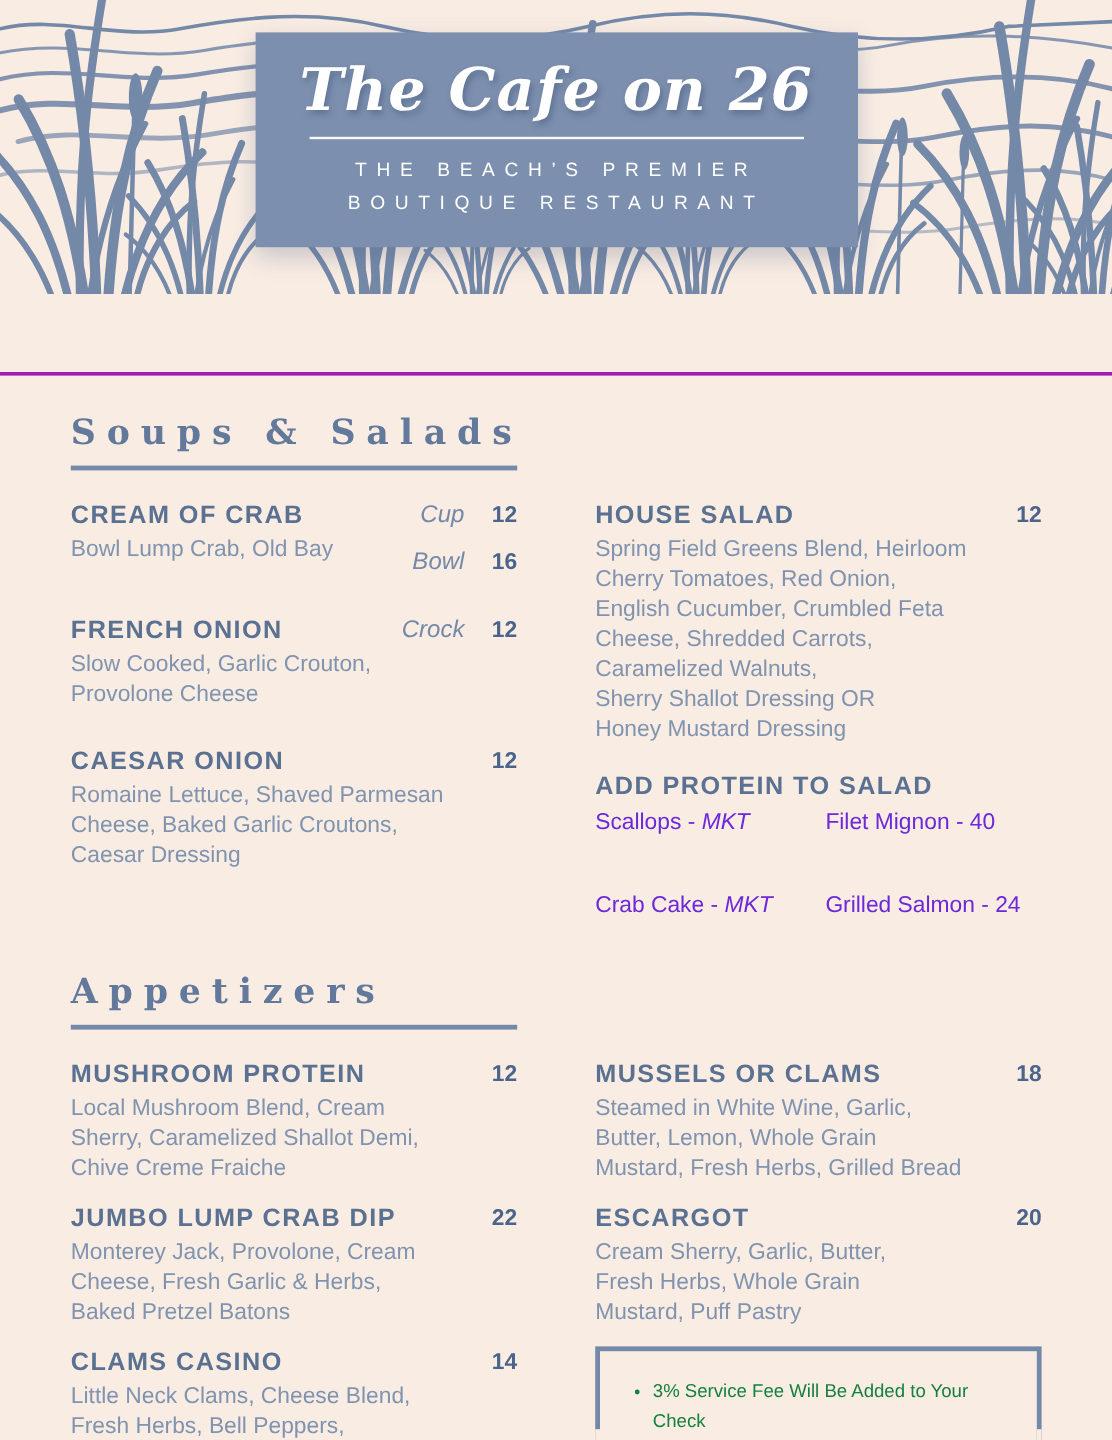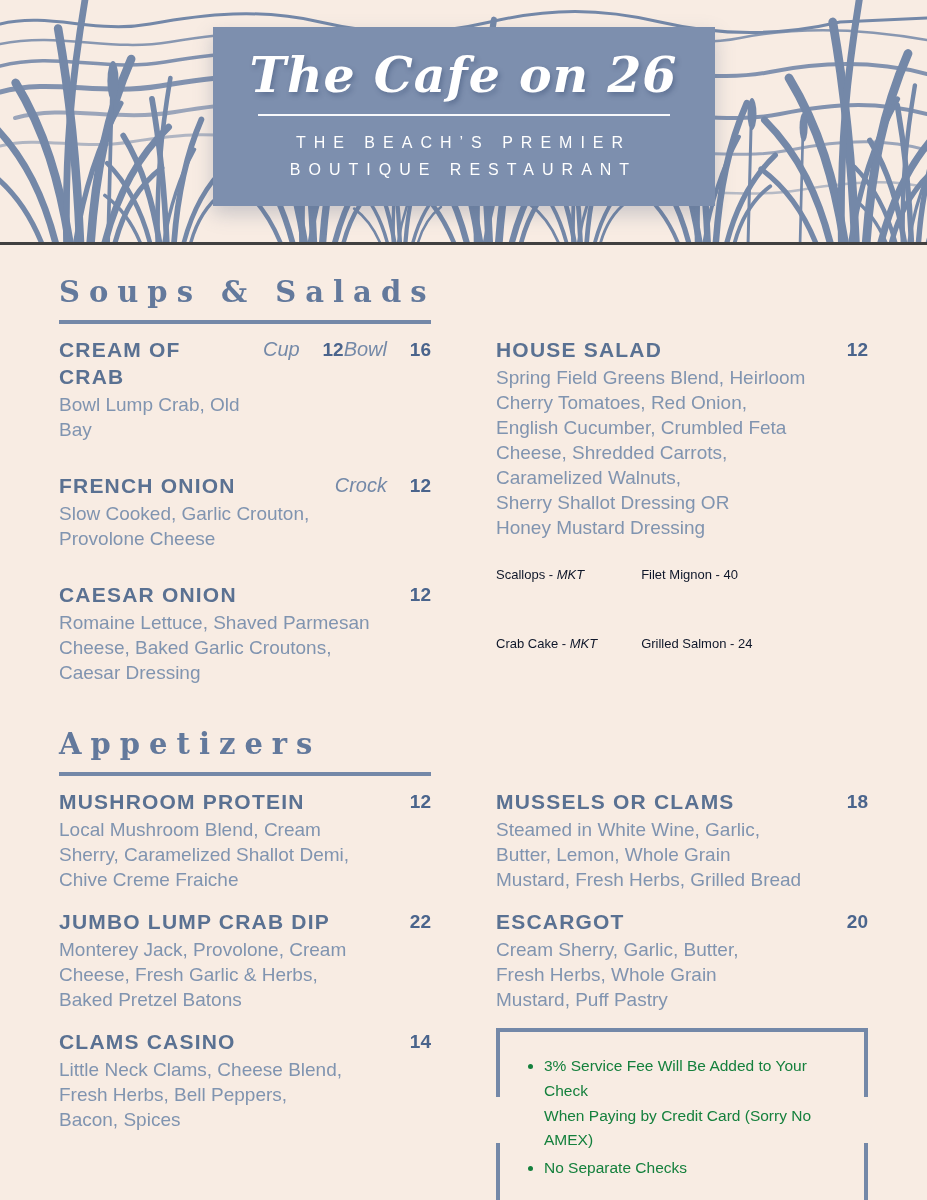--- a/index.html
+++ b/index.html
@@ -5,21 +5,21 @@
   * { box-sizing: border-box; }
   html,body { margin:0; padding:0; }
   body { background:#e9e2da; }
   .page {
     width:927px; height:1200px; margin:0 auto; overflow:hidden; position:relative;
     background:#f8ece3;
     font-family:"Liberation Sans", sans-serif;
   }
 
   
-  .header { position:relative; height:245px; border-bottom:3px solid #404040; overflow:hidden; }
+  .header { position:relative; height:313px; border-bottom:3px solid #a21caf; overflow:hidden; }
   .header svg { position:absolute; inset:0; z-index:1; }
   .banner {
     position:absolute; top:27px; left:50%; transform:translateX(-50%); z-index:2;
     width:502px; height:179px; background:#7d8fae; color:#ffffff;
     display:flex; flex-direction:column; align-items:center; justify-content:center;
     box-shadow:0 8px 18px rgba(80,96,130,0.28);
   }
   .banner-title {
     font-family:"DejaVu Serif", serif; font-style:italic; font-weight:bold;
     font-size:49px; letter-spacing:1px; line-height:1.05;
@@ -32,39 +32,39 @@
   }
 
   
   .main { padding:30px 59px 0; }
   .section { margin-bottom:12px; }
   .section-title {
     font-family:"DejaVu Serif", serif; font-weight:bold;
     font-size:29px; line-height:35px; letter-spacing:9px; color:#63799c;
   }
   .title-rule { width:372px; height:4px; background:#7488a8; margin-top:10px; }
-  .cols { display:grid; grid-template-columns:1fr 1fr; column-gap:65px; margin-top:12px; align-items:start; }
+  .cols { display:grid; grid-template-columns:1fr 1fr; column-gap:65px; margin-top:24px; align-items:start; }
 
   .item { margin-bottom:30px; }
   .section-appetizers .item { margin-bottom:16px; }
   .item.tight { margin-bottom:22px; }
   .item-head { display:flex; justify-content:space-between; align-items:flex-start; }
   .item-name { font-size:21px; font-weight:bold; letter-spacing:1.2px; color:#5a7192; line-height:27px; }
   .item-price { font-size:19px; font-weight:bold; color:#4a648c; line-height:27px; white-space:nowrap; }
   .item-desc { font-size:19px; color:#8094b0; line-height:25px; white-space:pre-line; margin-top:2px; }
 
   .with-sizes { display:flex; justify-content:space-between; }
-  .sizes { display:flex; flex-shrink:0; margin-left:14px; }
+  .sizes { display:flex; flex-direction:column; gap:12px; flex-shrink:0; margin-left:14px; }
   .size-row { display:flex; gap:20px; justify-content:flex-end; align-items:baseline; }
   .size-label { font-style:italic; font-size:20px; color:#7489a8; line-height:27px; }
   .size-row .item-price { min-width:24px; text-align:right; }
 
   .protein-grid {
     display:grid; grid-template-columns:auto auto; column-gap:16px; row-gap:2px;
-    justify-content:start; font-size:13px; color:#0f172a; line-height:25px; margin-top:4px;gap:44px;
+    justify-content:start; font-size:19px; color:#6d28d9; line-height:25px; margin-top:4px;gap:44px;
   }
   .mkt { font-style:italic; }
 
   
   .notice { position:relative; border:4px solid #7488a8; margin-top:16px; padding:22px 12px 24px 26px; }
   .notice::before, .notice::after {
     content:""; position:absolute; top:50%; transform:translateY(-50%);
     width:4px; height:46px; background:#f8ece3;
   }
   .notice::before { left:-4px; }
@@ -193,20 +193,21 @@
             <div class="item-desc">Spring Field Greens Blend, Heirloom
 Cherry Tomatoes, Red Onion,
 English Cucumber, Crumbled Feta
 Cheese, Shredded Carrots,
 Caramelized Walnuts,
 Sherry Shallot Dressing OR
 Honey Mustard Dressing</div>
           </div>
 
           <div class="item">
+            <div class="item-name">ADD PROTEIN TO SALAD</div>
             <div class="protein-grid">
               <span class="protein-option"><span>Scallops - </span><span class="mkt">MKT</span></span>
               <span class="protein-option"><span>Filet Mignon - 40</span></span>
               <span class="protein-option"><span>Crab Cake - </span><span class="mkt">MKT</span></span>
               <span class="protein-option"><span>Grilled Salmon - 24</span></span>
             </div>
           </div>
 
         </div>
       </div>

